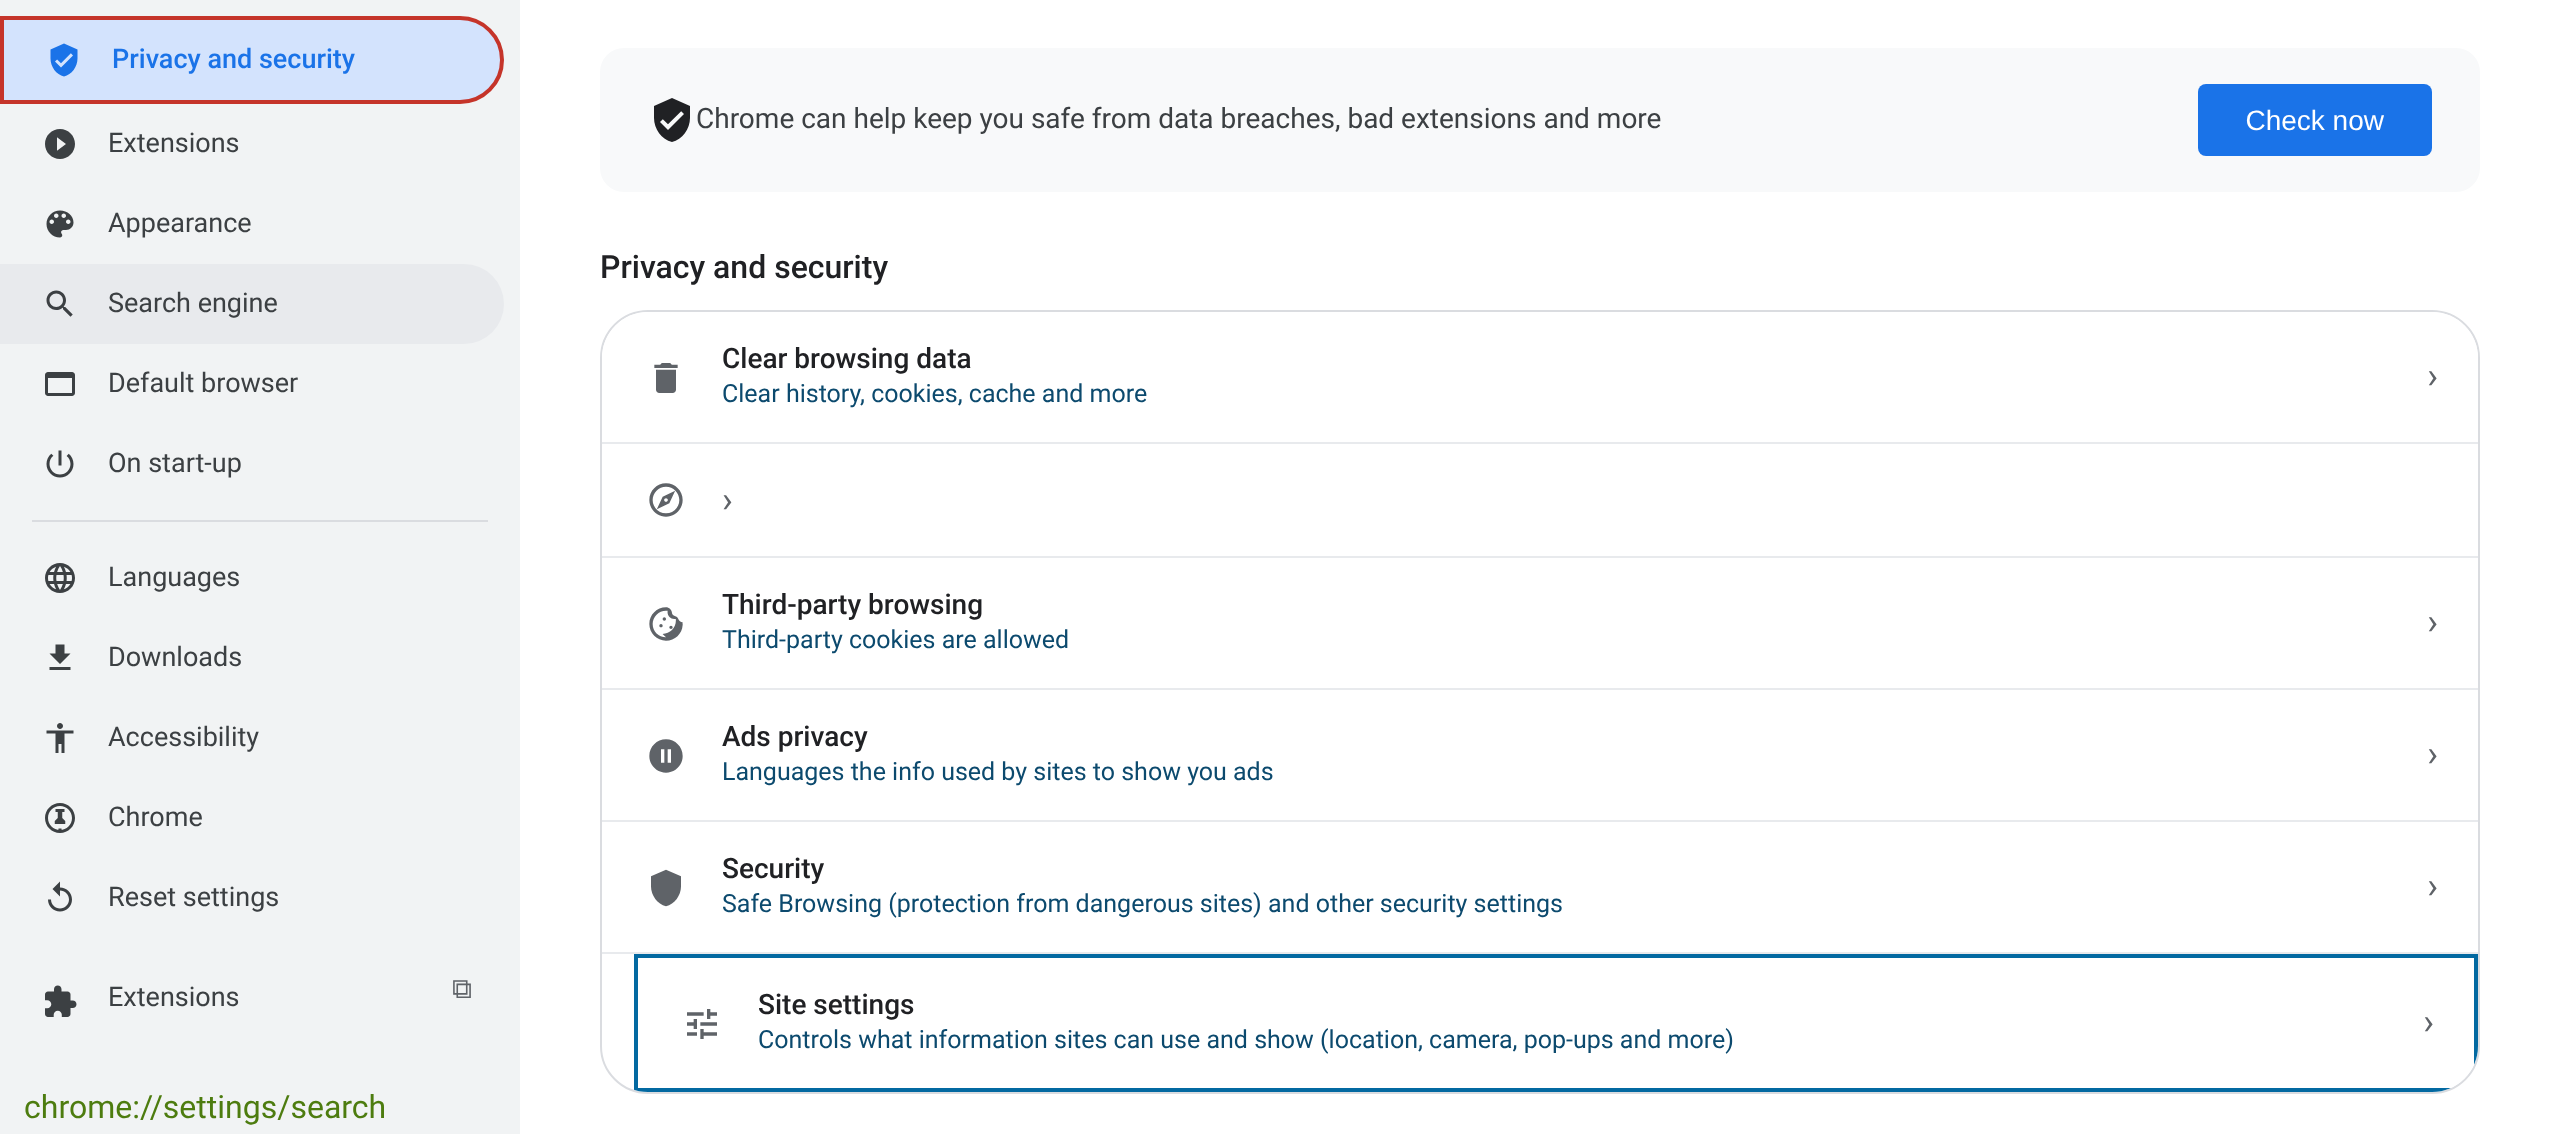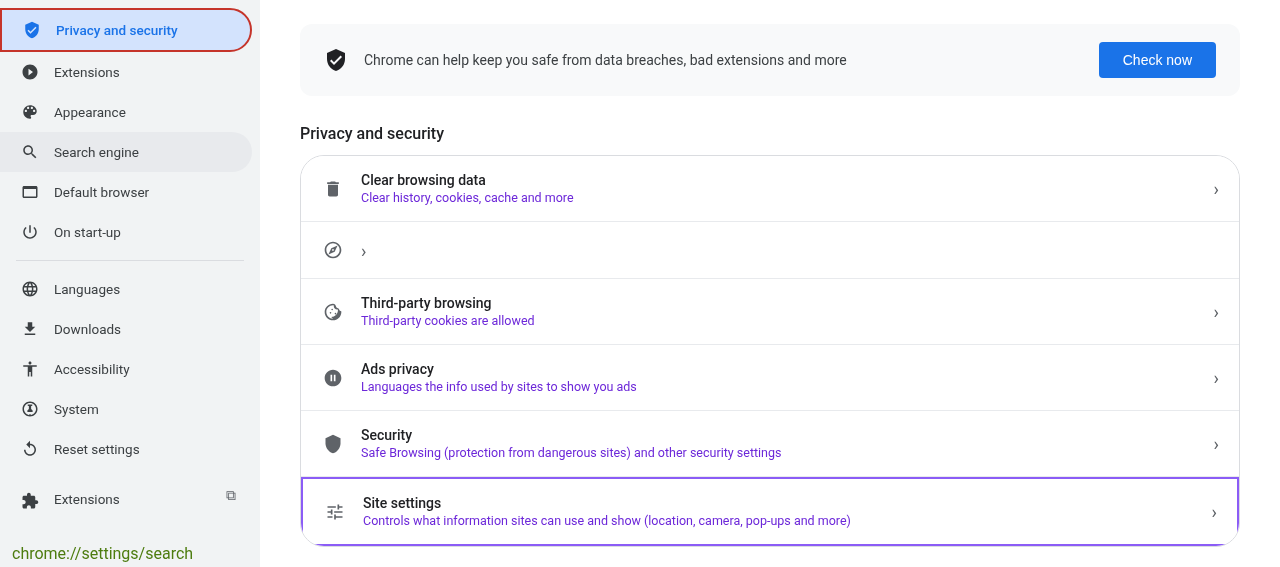--- a/index.html
+++ b/index.html
@@ -70,21 +70,20 @@
       padding: 24px 40px;
     }
 
     
     .safety-card {
       background: #f8f9fa;
       border-radius: 12px;
       padding: 18px 24px;
       display: flex;
       align-items: center;
-      gap: 16px;
       margin-bottom: 28px;
     }
 
     .safety-card .shield-icon {
       width: 24px;
       height: 24px;
       flex-shrink: 0;
     }
 
     .safety-card .text {
@@ -151,21 +150,21 @@
 
     .settings-row .row-title {
       font-size: 14px;
       font-weight: 500;
       color: #202124;
       margin-bottom: 2px;
     }
 
     .settings-row .row-desc {
       font-size: 12.5px;
-      color: #6d28d9;
+      color: #0c4a6e;
     }
 
     .settings-row .chevron {
       color: #5f6368;
       font-size: 18px;
     }
 
     
     .status-bar {
       position: fixed;
@@ -270,21 +269,21 @@
     </span>
     <span>Accessibility</span>
   </div>
 
   <div class="sidebar-item">
     <span class="icon">
       <svg width="18" height="18" viewBox="0 0 24 24" fill="#5f6368">
         <path d="M15.5 14.08V16h-7v-1.92l2-2.08V8H9V6h6v2h-1.5v4l2 2.08zM11 21h2v-2h-2v2zM12 2C6.48 2 2 6.48 2 12s4.48 10 10 10 10-4.48 10-10S17.52 2 12 2zm0 18c-4.41 0-8-3.59-8-8s3.59-8 8-8 8 3.59 8 8-3.59 8-8 8z"></path>
       </svg>
     </span>
-    <span>System</span>
+    <span>Chrome</span>
   </div>
 
   <div class="sidebar-item">
     <span class="icon">
       <svg width="18" height="18" viewBox="0 0 24 24" fill="#5f6368">
         <path d="M12 5V1L7 6l5 5V7c3.31 0 6 2.69 6 6s-2.69 6-6 6-6-2.69-6-6H4c0 4.42 3.58 8 8 8s8-3.58 8-8-3.58-8-8-8z"></path>
       </svg>
     </span>
     <span>Reset settings</span>
   </div>
@@ -373,21 +372,21 @@
           <path d="M12 1L3 5v6c0 5.55 3.84 10.74 9 12 5.16-1.26 9-6.45 9-12V5l-9-4z"></path>
         </svg>
       </span>
       <div class="row-content">
         <div class="row-title">Security</div>
         <div class="row-desc">Safe Browsing (protection from dangerous sites) and other security settings</div>
       </div>
       <span class="chevron">›</span>
     </div>
 
-    <div class="settings-row" style="border: 2px solid #8b5cf6; background: #fff;">
+    <div class="settings-row" style="border: 2px solid #0369a1; background: #fff; margin-left: 16px;">
       <span class="row-icon">
         <svg width="20" height="20" viewBox="0 0 24 24" fill="#5f6368">
           <path d="M3 17v2h6v-2H3zM3 5v2h10V5H3zm10 16v-2h8v-2h-8v-2h-2v6h2zM7 9v2H3v2h4v2h2V9H7zm14 4v-2H11v2h10zm-6-4h2V7h4V5h-4V3h-2v6z"></path>
         </svg>
       </span>
       <div class="row-content">
         <div class="row-title">Site settings</div>
         <div class="row-desc">Controls what information sites can use and show (location, camera, pop-ups and more)</div>
       </div>
       <span class="chevron">›</span>

